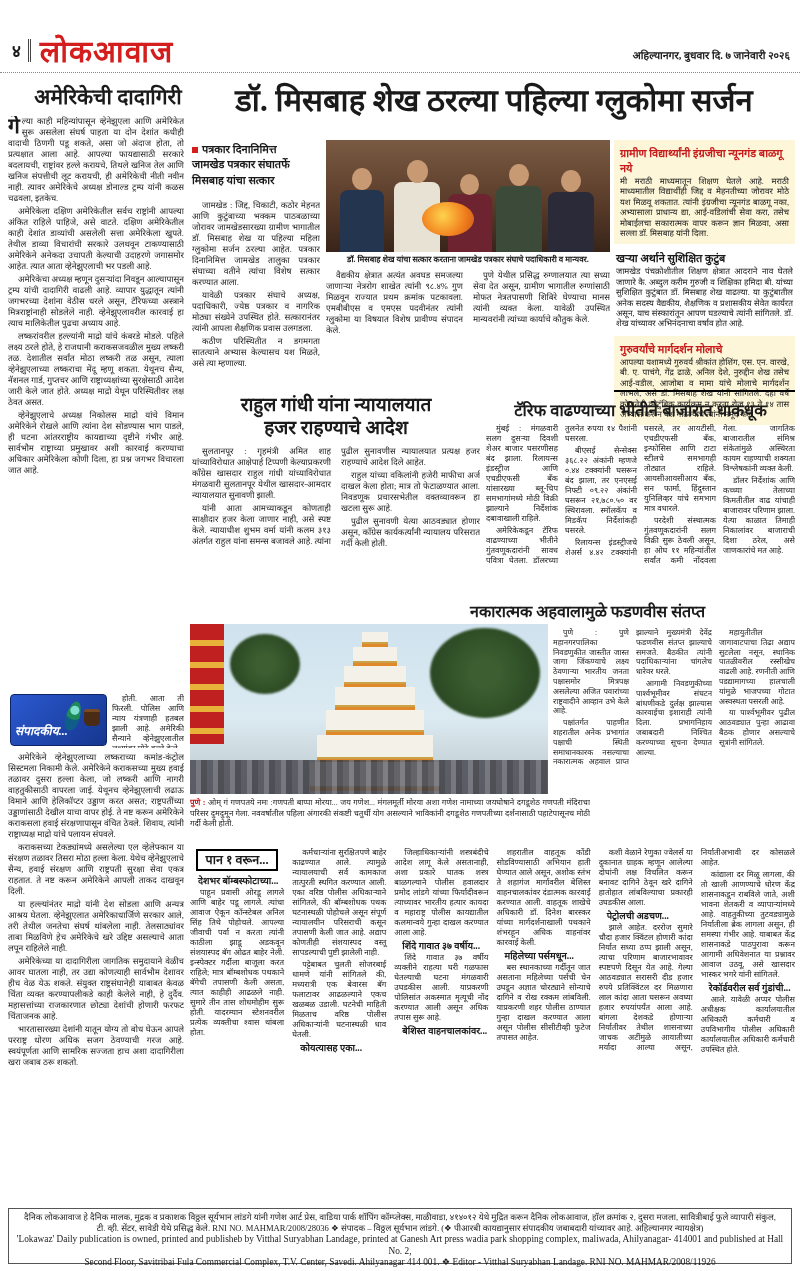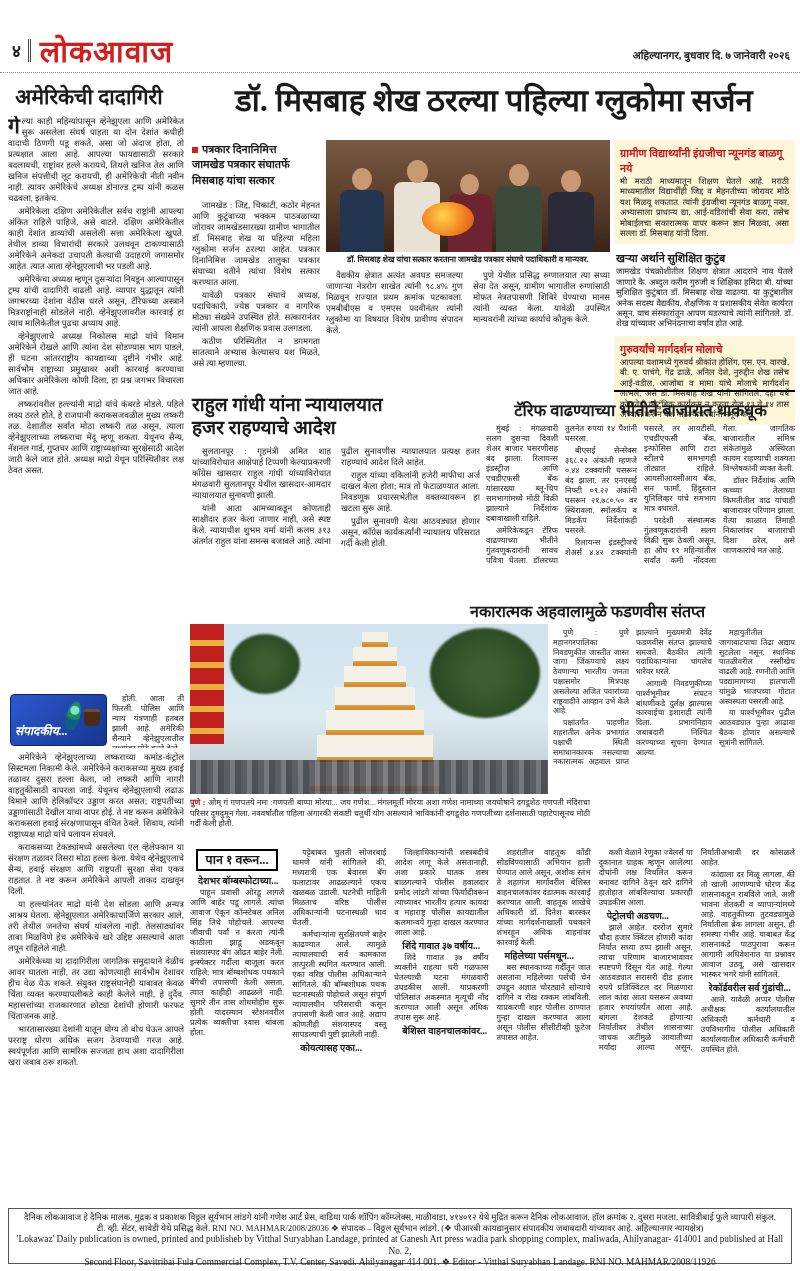--- a/index.html
+++ b/index.html
@@ -16,21 +16,21 @@
   .body85{font-size:8.5px;line-height:11px;overflow:hidden;}
   .body80{font-size:8px;line-height:10px;overflow:hidden;}
   .body78{font-size:7.8px;line-height:9.8px;overflow:hidden;}
   .dropcap{float:left;font-size:21px;font-weight:bold;line-height:20px;padding-right:2px;}
   .subhead{font-weight:bold;font-size:9.5px;margin:3px 0 2px 0;text-indent:8px;}
   .contbox{border:2px solid #000;font-weight:bold;font-size:12.5px;text-align:center;
            padding:4px 2px;margin:1px 6px 5px 6px;}
   
   .h-main{font-size:31px;font-weight:800;text-align:center;line-height:1.1;}
   .h-left{font-size:21px;font-weight:800;text-align:center;}
-  .h-mid{font-size:19px;font-weight:800;line-height:1.2;}
+  .h-mid{font-size:19px;font-weight:800;text-align:center;line-height:1.2;}
   .h-tariff{font-size:16.5px;font-weight:800;text-align:center;white-space:nowrap;}
   .h-fad{font-size:16px;font-weight:800;white-space:nowrap;}
   .h-pink{font-size:16px;font-weight:800;color:#e6007e;}
   
   .ybox{background:#fdf6d8;padding:5px 6px;}
   .ybox .t{color:#c81b1b;font-weight:bold;font-size:11px;margin:0 0 2px 0;}
   .sub2t{font-weight:bold;font-size:11px;margin:6px 0 2px 2px;}
   .sbtxt{font-size:8.3px;line-height:10.4px;text-align:justify;margin:0;}
   
   .byline{font-size:11px;font-weight:bold;line-height:1.4;}
@@ -69,28 +69,28 @@
 <body>
 <div class="page">
 
   <div class="abs" style="left:12px;top:30px;display:flex;align-items:center;">
     <span class="pgnum">४</span>
     <span class="masthead">लोकआवाज</span>
   </div>
   <div class="abs dateline" style="right:10px;top:48px;">अहिल्यानगर, बुधवार दि. ७ जानेवारी २०२६</div>
   <div class="abs toprule" style="left:0;top:72px;width:800px;height:1px;"></div>
 
-  <div class="abs h-left" style="left:1px;top:82px;width:176px;">अमेरिकेची दादागिरी</div>
+  <div class="abs h-left" style="left:20px;top:82px;width:176px;">अमेरिकेची दादागिरी</div>
   <div class="abs body85" style="left:8px;top:116px;width:176px;height:576px;">
     <p class="bp" style="text-indent:0;"><span class="dropcap">गे</span><span>ल्या काही महिन्यांपासून व्हेनेझुएला आणि अमेरिकेत सुरू असलेला संघर्ष पाहता या दोन देशांत कधीही वादाची ठिणगी पडू शकते, असा जो अंदाज होता, तो प्रत्यक्षात आला आहे. आपल्या फायद्यासाठी सरकारे बदलायची, राष्ट्रांवर हल्ले करायचे, तिथले खनिज तेल आणि खनिज संपत्तीची लूट करायची, ही अमेरिकेची नीती नवीन नाही. त्यावर अमेरिकेचे अध्यक्ष डोनाल्ड ट्रम्प यांनी कळस चढवला, इतकेच.</span></p>
     <div>
         <p class="bp">अमेरिकेला दक्षिण अमेरिकेतील सर्वच राष्ट्रांनी आपल्या अंकित राहिले पाहिजे, असे वाटते. दक्षिण अमेरिकेतील काही देशांत डाव्यांची असलेली सत्ता अमेरिकेला खुपते. तेथील डाव्या विचारांची सरकारे उलथवून टाकण्यासाठी अमेरिकेने अनेकदा उचापती केल्याची उदाहरणे जगासमोर आहेत. त्यात आता व्हेनेझुएलाची भर पडली आहे.</p>
         <p class="bp">अमेरिकेचा अध्यक्ष म्हणून दुसऱ्यांदा निवडून आल्यापासून ट्रम्प यांची दादागिरी वाढली आहे. व्यापार युद्धातून त्यांनी जगभरच्या देशांना वेठीस धरले असून, टॅरिफच्या अस्त्राने मित्रराष्ट्रांनाही सोडलेले नाही. व्हेनेझुएलावरील कारवाई हा त्याच मालिकेतील पुढचा अध्याय आहे.</p>
+        <p class="bp">लष्करांवरील हल्ल्यांनी माद्रो यांचे कंबरडे मोडले. पहिले लक्ष्य ठरले होते, हे राजधानी कराकसजवळील मुख्य लष्करी तळ. देशातील सर्वांत मोठा लष्करी तळ असून, त्याला व्हेनेझुएलाच्या लष्कराचा मेंदू म्हणू शकता. येथूनच सैन्य, नॅशनल गार्ड, गुप्तचर आणि राष्ट्राध्यक्षांच्या सुरक्षेसाठी आदेश जारी केले जात होते. अध्यक्ष माद्रो येथून परिस्थितीवर लक्ष ठेवत असत.</p>
         <p class="bp">व्हेनेझुएलाचे अध्यक्ष निकोलस माद्रो यांचे विमान अमेरिकेने रोखले आणि त्यांना देश सोडण्यास भाग पाडले, ही घटना आंतरराष्ट्रीय कायद्याच्या दृष्टीने गंभीर आहे. सार्वभौम राष्ट्राच्या प्रमुखावर अशी कारवाई करण्याचा अधिकार अमेरिकेला कोणी दिला, हा प्रश्न जगभर विचारला जात आहे.</p>
-        <p class="bp">लष्करांवरील हल्ल्यांनी माद्रो यांचे कंबरडे मोडले. पहिले लक्ष्य ठरले होते, हे राजधानी कराकसजवळील मुख्य लष्करी तळ. देशातील सर्वांत मोठा लष्करी तळ असून, त्याला व्हेनेझुएलाच्या लष्कराचा मेंदू म्हणू शकता. येथूनच सैन्य, नॅशनल गार्ड, गुप्तचर आणि राष्ट्राध्यक्षांच्या सुरक्षेसाठी आदेश जारी केले जात होते. अध्यक्ष माद्रो येथून परिस्थितीवर लक्ष ठेवत असत.</p>
       </div>
   </div>
   <div class="abs edbox" style="left:10px;top:694px;width:97px;height:52px;">
     <span class="edlabel">संपादकीय...</span>
     <span class="feather"></span>
     <span class="inkpot"></span>
   </div>
   <div class="abs body80" style="left:112px;top:694px;width:72px;height:54px;">
     <div>
         <p class="bp">होती. आता ती फिरली. पोलिस आणि न्याय यंत्रणाही हतबल झाली आहे. अमेरिकी सैन्याने व्हेनेझुएलातील लक्ष्यांवर मोठे हल्ले केले.</p>
@@ -213,22 +213,22 @@
         <p class="bp">महायुतीतील जागावाटपाचा तिढा अद्याप सुटलेला नसून, स्थानिक पातळीवरील रस्सीखेच वाढली आहे. रणनीती आणि पडद्यामागच्या हालचाली यांमुळे भाजपच्या गोटात अस्वस्थता पसरली आहे.</p>
         <p class="bp">या पार्श्वभूमीवर पुढील आठवड्यात पुन्हा आढावा बैठक होणार असल्याचे सूत्रांनी सांगितले.</p>
       </div>
   </div>
 
   <div class="abs body80 colgap6" style="left:190px;top:848px;width:605px;height:348px;">
     <div>
         <div class="contbox">पान १ वरून...</div>
         <div class="subhead">देशभर बॉम्बस्फोटाच्या...</div>
         <p class="bp">पाहून प्रवासी ओरडू लागले आणि बाहेर पडू लागले. त्यांचा आवाज ऐकून कॉन्स्टेबल अनिल सिंह तिथे पोहोचले. आपल्या जीवाची पर्वा न करता त्यांनी काठीला झाडू अडकवून संशयास्पद बॅग ओढत बाहेर नेली. इन्स्पेक्टर गर्दीला बाजूला करत राहिले; मात्र बॉम्बशोधक पथकाने बॅगेची तपासणी केली असता, त्यात काहीही आढळले नाही. सुमारे तीन तास शोधमोहीम सुरू होती. यादरम्यान स्टेशनवरील प्रत्येक व्यक्तीचा श्वास थांबला होता.</p>
+        <p class="bp">कर्मचाऱ्यांना सुरक्षितपणे बाहेर काढण्यात आले. त्यामुळे न्यायालयाची सर्व कामकाज तात्पुरती स्थगित करण्यात आली. एका वरिष्ठ पोलीस अधिकाऱ्याने सांगितले, की बॉम्बशोधक पथक घटनास्थळी पोहोचले असून संपूर्ण न्यायालयीन परिसराची कसून तपासणी केली जात आहे. अद्याप कोणतीही संशयास्पद वस्तू सापडल्याची पुष्टी झालेली नाही.</p>
         <p class="bp">पट्टेबाबत चुलती सोजरबाई धामणे यांनी सांगितले की, मध्यरात्री एक बेवारस बॅग फलाटावर आढळल्याने एकच खळबळ उडाली. घटनेची माहिती मिळताच वरिष्ठ पोलीस अधिकाऱ्यांनी घटनास्थळी धाव घेतली.</p>
-        <p class="bp">कर्मचाऱ्यांना सुरक्षितपणे बाहेर काढण्यात आले. त्यामुळे न्यायालयाची सर्व कामकाज तात्पुरती स्थगित करण्यात आली. एका वरिष्ठ पोलीस अधिकाऱ्याने सांगितले, की बॉम्बशोधक पथक घटनास्थळी पोहोचले असून संपूर्ण न्यायालयीन परिसराची कसून तपासणी केली जात आहे. अद्याप कोणतीही संशयास्पद वस्तू सापडल्याची पुष्टी झालेली नाही.</p>
         <div class="subhead">कोयत्यासह एका...</div>
         <p class="bp">जिल्हाधिकाऱ्यांनी शस्त्रबंदीचे आदेश लागू केले असतानाही, अशा प्रकारे घातक शस्त्र बाळगल्याने पोलीस हवालदार प्रमोद लांडगे यांच्या फिर्यादीवरून त्याच्यावर भारतीय हत्यार कायदा व महाराष्ट्र पोलीस कायद्यातील कलमान्वये गुन्हा दाखल करण्यात आला आहे.</p>
         <div class="subhead">शिंदे गावात ३७ वर्षीय...</div>
         <p class="bp">शिंदे गावात ३७ वर्षीय व्यक्तीने राहत्या घरी गळफास घेतल्याची घटना मंगळवारी उघडकीस आली. याप्रकरणी पोलिसांत अकस्मात मृत्यूची नोंद करण्यात आली असून अधिक तपास सुरू आहे.</p>
         <div class="subhead">बेशिस्त वाहनचालकांवर...</div>
         <p class="bp">शहरातील वाहतूक कोंडी सोडविण्यासाठी अभियान हाती घेण्यात आले असून, अशोक स्तंभ ते शहागंज मार्गावरील बेशिस्त वाहनचालकांवर दंडात्मक कारवाई करण्यात आली. वाहतूक शाखेचे अधिकारी डॉ. दिनेश बारस्कर यांच्या मार्गदर्शनाखाली पथकाने शंभरहून अधिक वाहनांवर कारवाई केली.</p>
         <div class="subhead">महिलेच्या पर्समधून...</div>
         <p class="bp">बस स्थानकाच्या गर्दीतून जात असताना महिलेच्या पर्सची चेन उघडून अज्ञात चोरट्याने सोन्याचे दागिने व रोख रक्कम लांबविली. याप्रकरणी शहर पोलीस ठाण्यात गुन्हा दाखल करण्यात आला असून पोलीस सीसीटीव्ही फुटेज तपासत आहेत.</p>
         <p class="bp">कशी वेळाने रेणुका ज्वेलर्स या दुकानात ग्राहक म्हणून आलेल्या दोघांनी लक्ष विचलित करून बनावट दागिने ठेवून खरे दागिने हातोहात लांबविल्याचा प्रकारही उघडकीस आला.</p>
         <div class="subhead">पेट्रोलची अडचण...</div>

